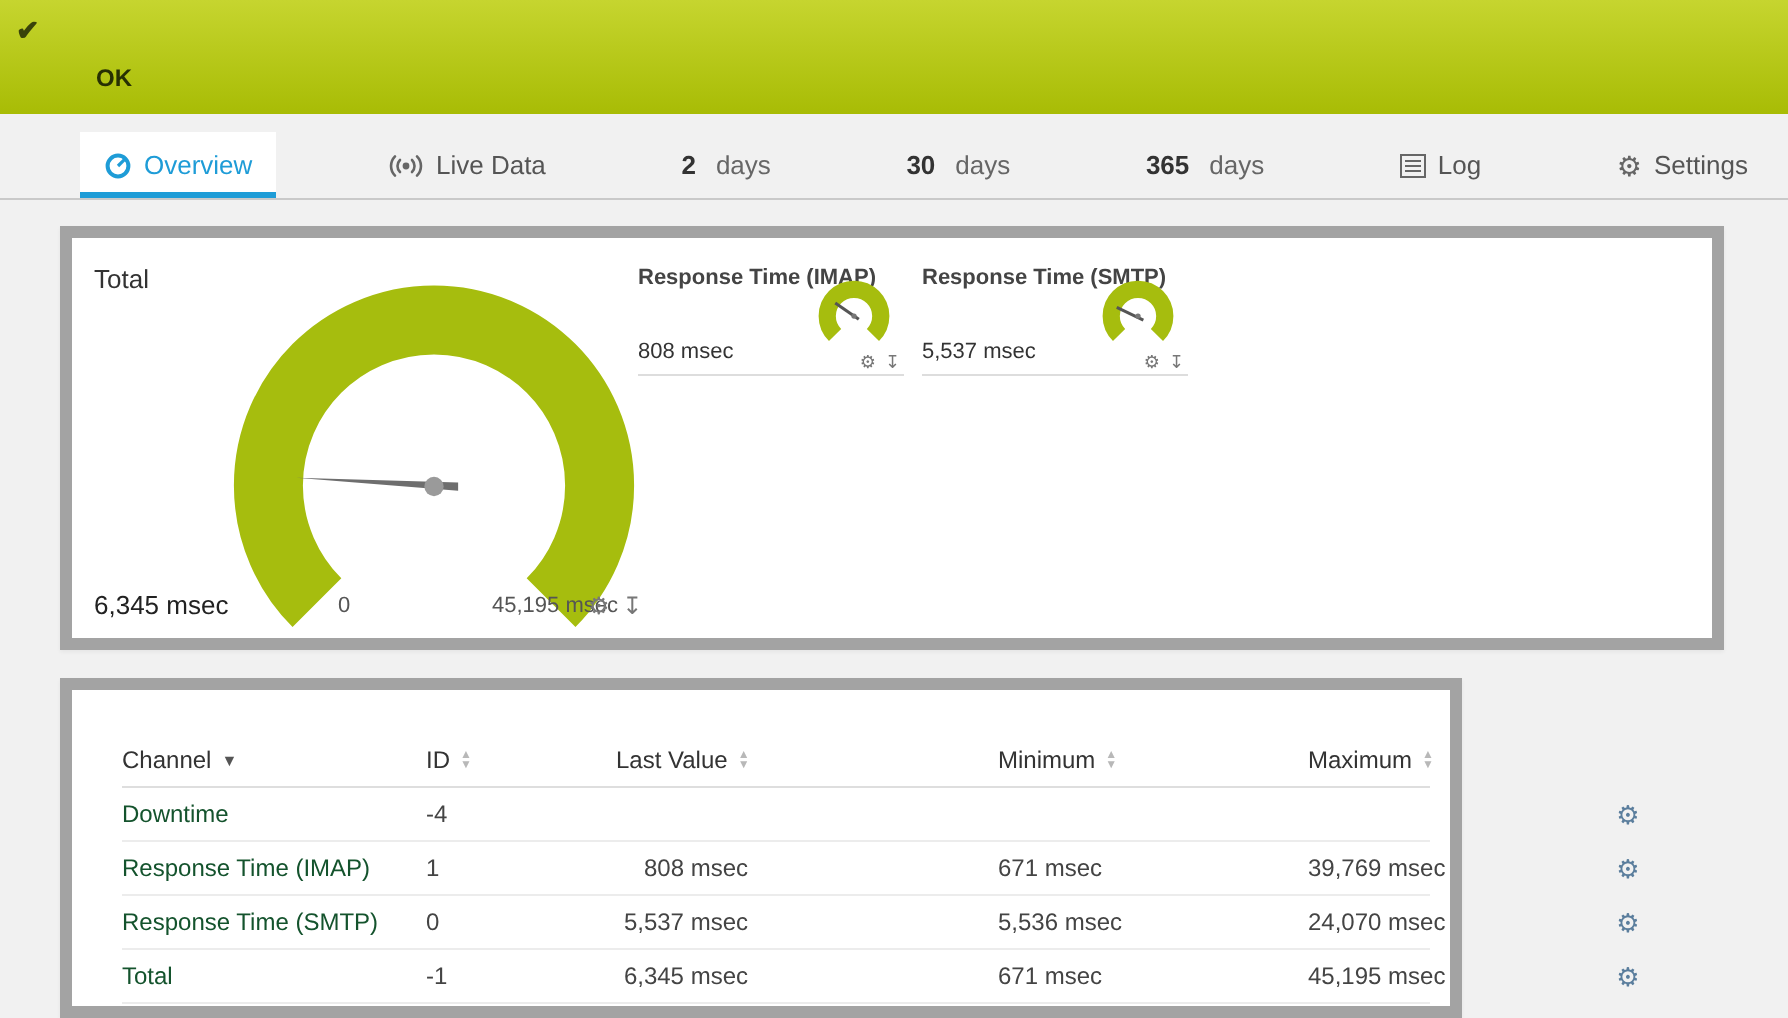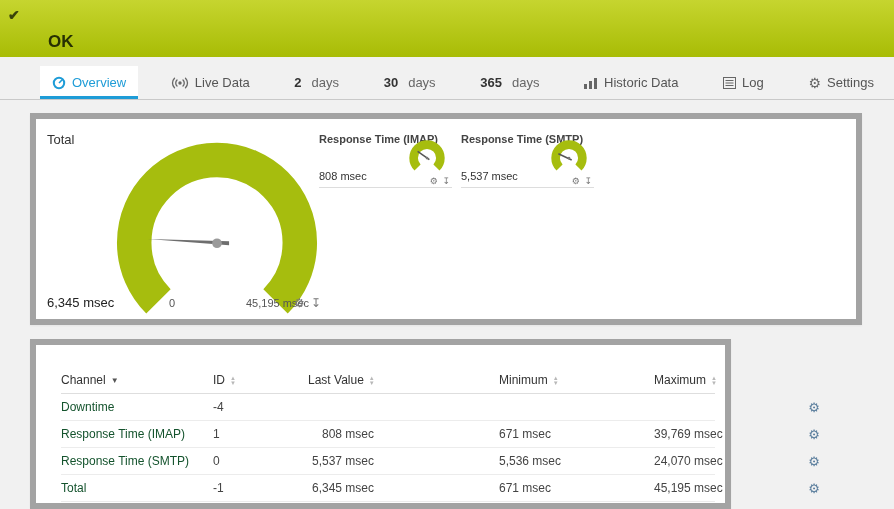--- a/index.html
+++ b/index.html
@@ -14,21 +14,21 @@
     position: absolute; top: 0; left: 0; right: 0; height: 57px;
     background: linear-gradient(180deg, #c6d52f 0%, #a8bc05 100%);
   }
   .chk { position: absolute; left: 8px; top: 7px; font-size: 14px; font-weight: bold; color: #39430a; }
   .titleline { position: absolute; left: 28px; top: 6px; font-size: 15px; color: #161f04; white-space: nowrap; }
   .titleline em { font-style: italic; font-weight: normal; margin-right: 5px; }
   .titleline b { font-weight: bold; }
   .flag { display: inline-block; margin-left: 5px; font-size: 11px; vertical-align: top; color: #39430a; cursor: pointer; }
   .stars { display: inline-block; margin-left: 18px; font-size: 11px; letter-spacing: 1px; vertical-align: top; cursor: pointer; }
   .star { color: #3d4509; }
-  .status { position: absolute; left: 48px; top: 32px; font-size: 17px; font-weight: bold; color: #273003; }
+  .status { position: absolute; left: 48px; top: 32px; font-size: 12px; font-weight: bold; color: #273003; }
 
   
   .tabs {
     position: absolute; top: 66px; left: 0; right: 0; height: 34px;
     border-bottom: 1px solid #c9c9c9; background: #f1f1f1;
     display: flex; align-items: stretch; justify-content: space-between;
     padding: 0 8px 0 40px;
   }
   .tab {
     display: flex; align-items: center; gap: 6px; padding: 16px 12px;
@@ -129,28 +129,20 @@
     </div>
     <div class="tab">
       <span class="num">30</span>
         <span class="word">days</span>
     </div>
     <div class="tab">
       <span class="num">365</span>
         <span class="word">days</span>
     </div>
     <div class="tab">
-      <svg width="14" height="12" viewBox="0 0 14 12">
-        <rect x="0" y="7" width="3" height="5" fill="currentColor"></rect>
-        <rect x="5" y="4" width="3" height="8" fill="currentColor"></rect>
-        <rect x="10" y="1" width="3" height="11" fill="currentColor"></rect>
-      </svg>
-      <span>Historic Data</span>
-    </div>
-    <div class="tab">
       <svg width="13" height="12" viewBox="0 0 13 12">
         <rect x="0.5" y="0.5" width="12" height="11" fill="none" stroke="currentColor"></rect>
         <line x1="2.5" y1="3.5" x2="10.5" y2="3.5" stroke="currentColor"></line>
         <line x1="2.5" y1="6" x2="10.5" y2="6" stroke="currentColor"></line>
         <line x1="2.5" y1="8.5" x2="10.5" y2="8.5" stroke="currentColor"></line>
       </svg>
       <span>Log</span>
     </div>
     <div class="tab">
       <span class="glyph">⚙</span>

